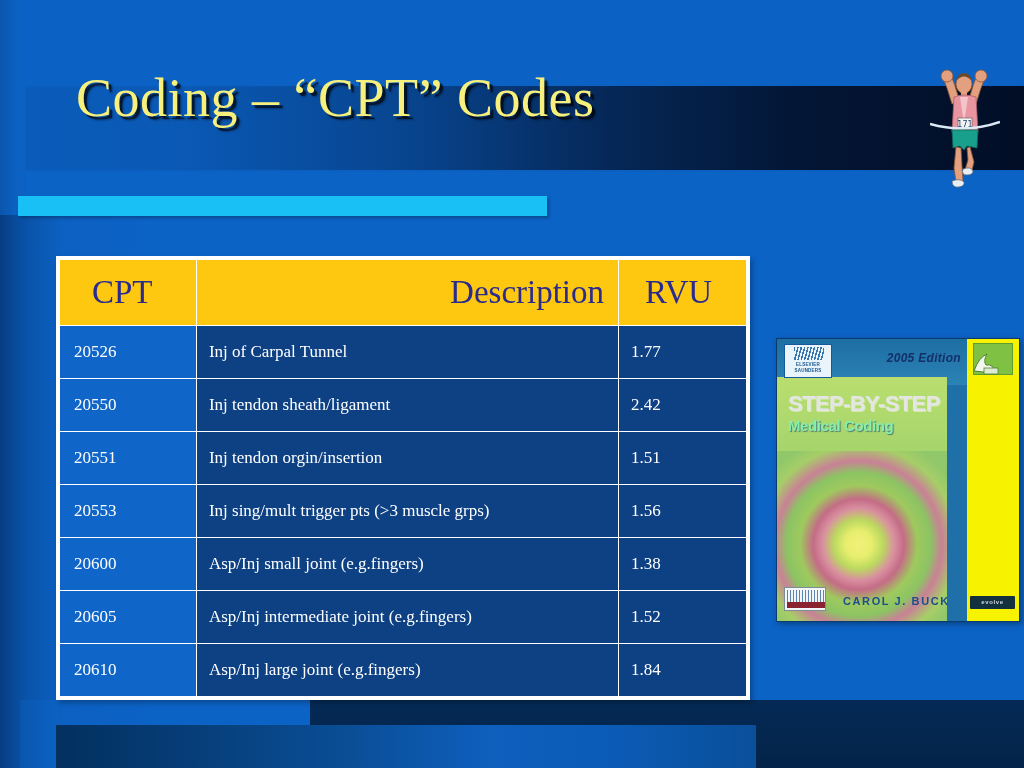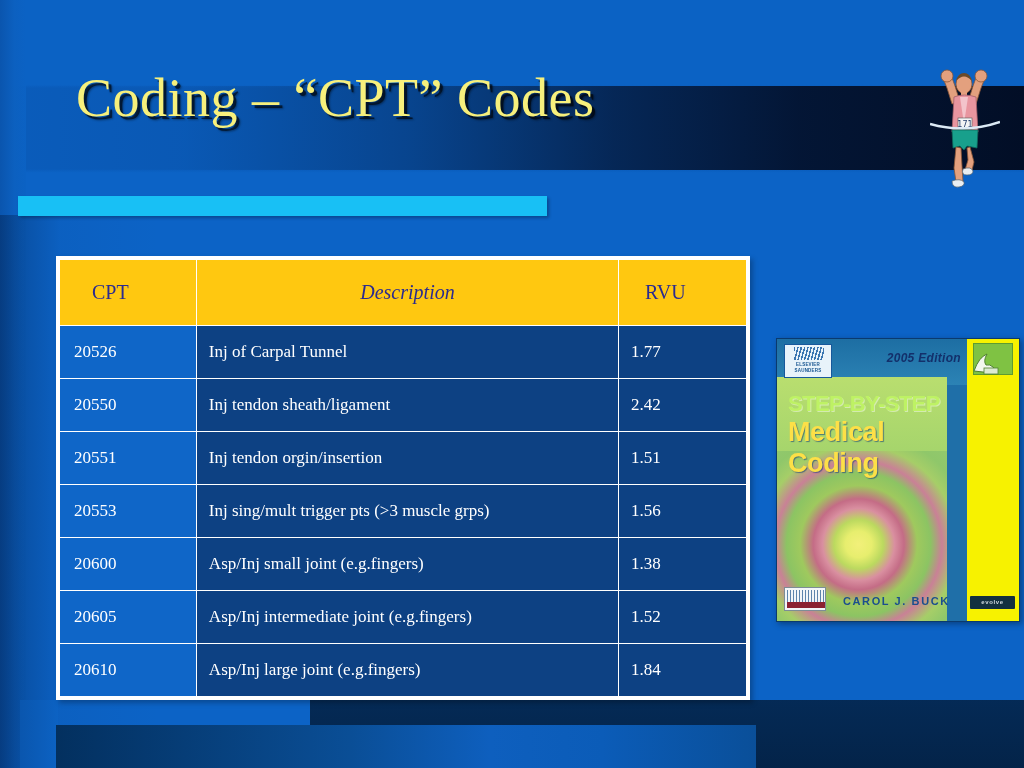--- a/index.html
+++ b/index.html
@@ -99,27 +99,27 @@
     border:1px solid #FFFFFF;
     vertical-align:middle;
   }
   .col-cpt   { width:137px; }
   .col-desc  { width:423px; }
   .col-rvu   { width:128px; }
 
   thead th {
     background:#FFC810;
     color:#2B2B8F;
-    font-size:20px;
+    font-size:33px;
     font-weight:normal;
     height:66px;
     padding:0 14px;
   }
   thead th.h-cpt  { text-align:left;  padding-left:32px; }
-  thead th.h-desc { text-align:center;font-style:italic; }
+  thead th.h-desc { text-align:right; }
   thead th.h-rvu  { text-align:left;  padding-left:26px; }
 
   tbody td {
     color:#FFFFFF;
     font-size:17px;
     height:43px;
     padding:16px 10px;
     margin-top:16px;
   }
   td.c-cpt  { background:#0F66C8; padding-left:14px; font-size:17px; }
@@ -179,26 +179,26 @@
     font-weight:bold;
   }
   .els-mark {
     position:absolute; left:9px; top:2px; width:30px; height:13px;
     background:
       repeating-linear-gradient(105deg,#1a5fa4 0 1.5px, #E8F3FA 1.5px 3.2px);
     opacity:.85;
   }
   .book-title1 {
     position:absolute; left:11px; top:52px; width:156px;
-    color:#bef264; font-size:22px; font-weight:bold; letter-spacing:-0.6px;
+    color:#e5e5e5; font-size:22px; font-weight:bold; letter-spacing:-0.6px;
     text-shadow:1px 1px 0 rgba(255,255,255,.45);
   }
   .book-title2 {
     position:absolute; left:11px; top:78px; width:156px;
-    color:#fde047; font-size:27px; font-weight:bold; letter-spacing:-0.4px;
+    color:#86efac; font-size:15px; font-weight:bold; letter-spacing:-0.4px;
     text-shadow:1px 1px 1px rgba(20,60,120,.6);
   }
   .book-author {
     position:absolute; left:66px; bottom:14px;
     color:#1B4E8E; font-size:11px; font-weight:bold; letter-spacing:1.6px;
   }
   .book-cd {
     position:absolute; left:7px; bottom:10px; width:42px; height:24px;
     background:#F2F6F8; border:1px solid #7d8d96;
   }

